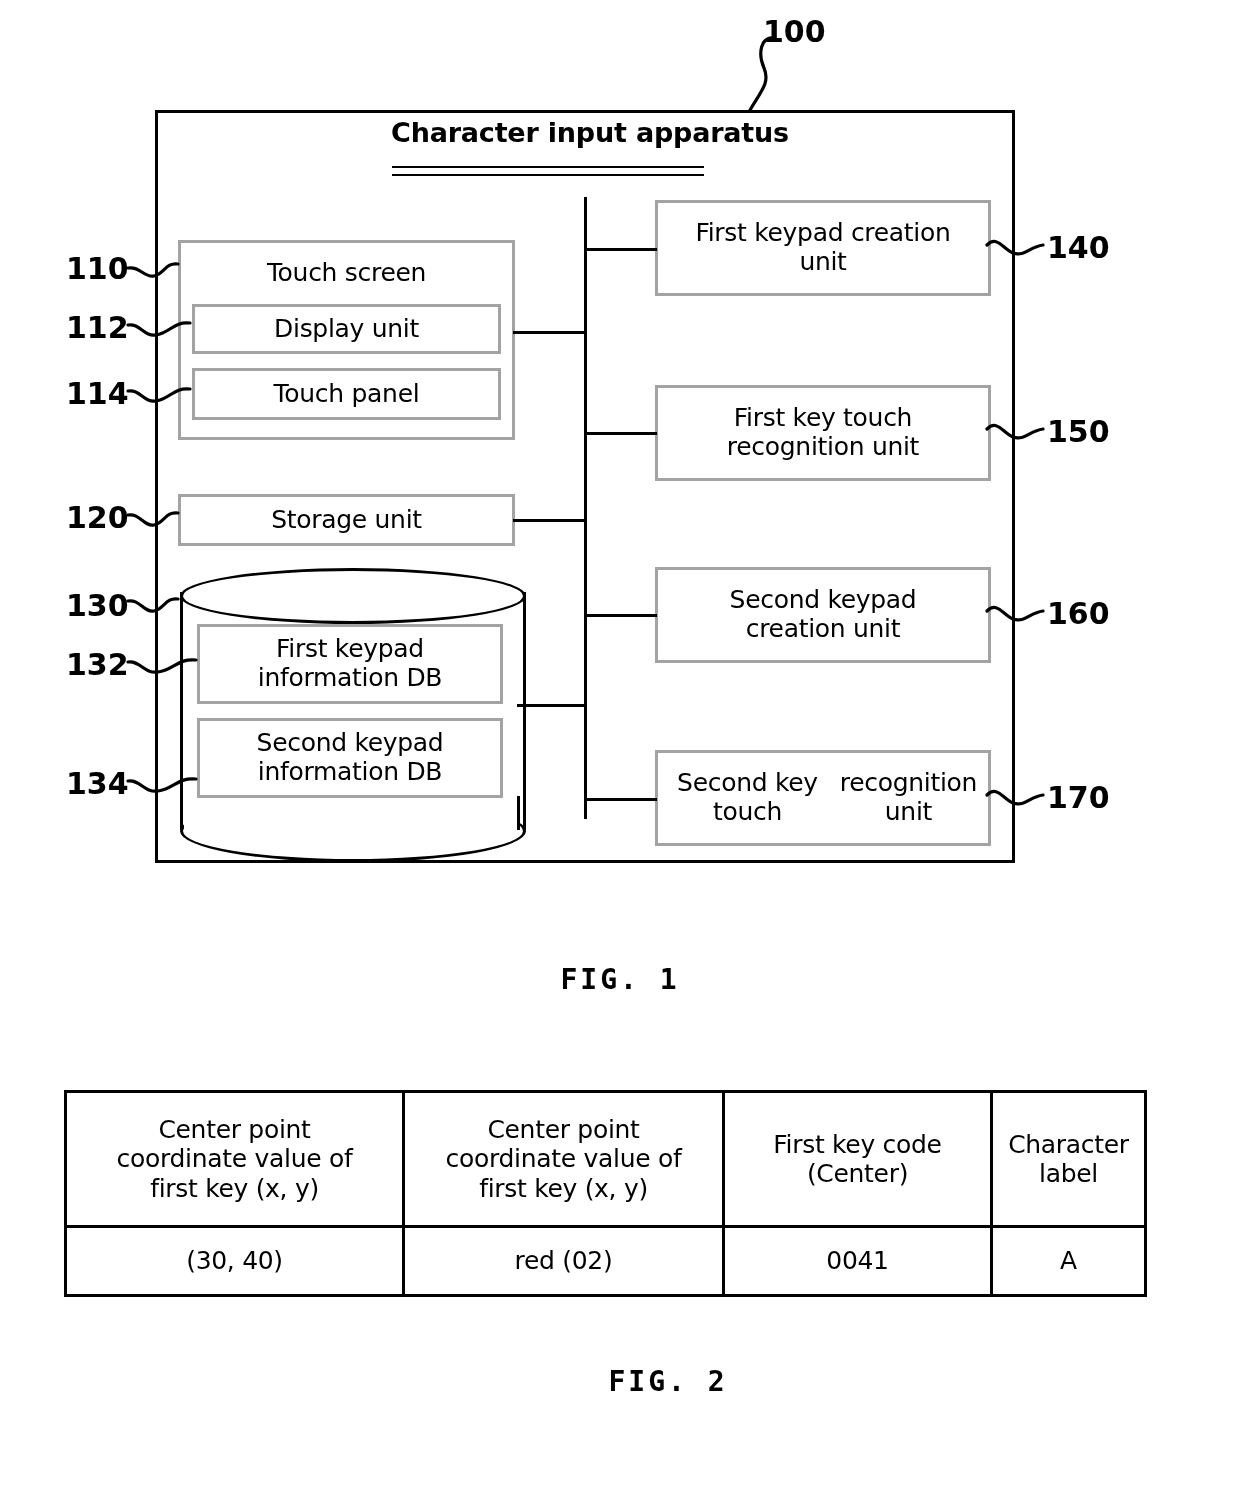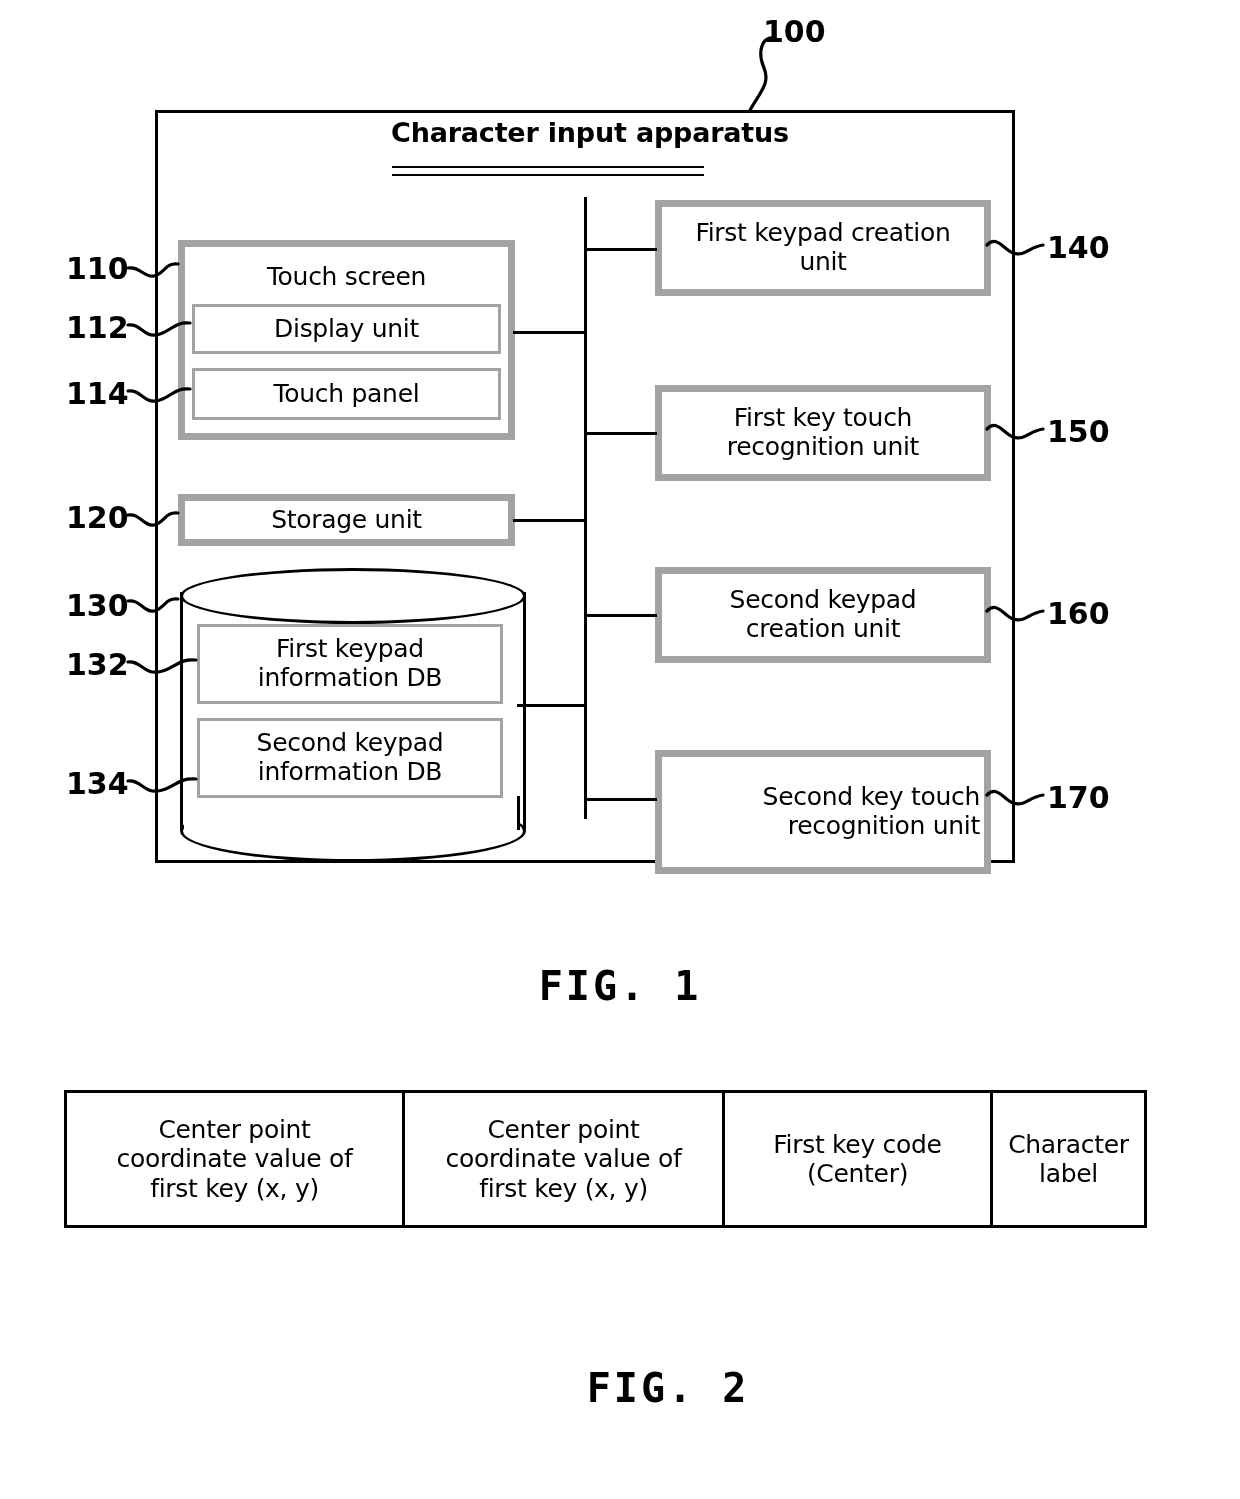--- a/index.html
+++ b/index.html
@@ -39,21 +39,21 @@
     white-space: nowrap;
     font-family: "DejaVu Sans", sans-serif;
   }
   .title-rule {
     position: absolute;
     border-top: 2px solid #000;
   }
 
   
   .box {
-    border: 7px solid #a3a3a3;
+    border: 3px solid #a3a3a3;
     background: #fff;
     display: flex;
     align-items: center;
     justify-content: center;
     text-align: center;
     font-size: 25px;
     font-weight: 500;
     line-height: 1.12;
     letter-spacing: -0.3px;
     padding: 16px 4px;
@@ -96,21 +96,21 @@
   }
   .leader { position: absolute; }
 
   
   .fig-caption {
     position: absolute;
     width: 100%;
     text-align: center;
     font-family: "DejaVu Sans Mono", monospace;
     font-weight: 700;
-    font-size: 40px;
+    font-size: 28px;
     letter-spacing: 3px;
   }
 
   
   .tbl {
     position: absolute;
     border-collapse: collapse;
     table-layout: fixed;
     background: #fff;
   }
@@ -195,21 +195,21 @@
     <div class="abs box two-line" style="left:655px; top:385px; width:336px; height:96px; flex-direction:column;">
       <span>First key touch</span>
       <span>recognition unit</span>
     </div>
 
     <div class="abs box two-line" style="left:655px; top:567px; width:336px; height:96px; flex-direction:column;">
       <span>Second keypad</span>
       <span>creation unit</span>
     </div>
 
-    <div class="abs box two-line" style="left:655px; top:750px; width:336px; height:124px; flex-direction:column;align-items:flex-end;">
+    <div class="abs box two-line" style="left:655px; top:750px; width:336px; height:96px; flex-direction:row;">
       <span>Second key touch</span>
       <span>recognition unit</span>
     </div>
 
     <div class="hline" style="left:513px; top:331px; width:73px;"></div>
     <div class="hline" style="left:513px; top:519px; width:73px;"></div>
     <div class="hline" style="left:517px; top:704px; width:69px;"></div>
 
     <div class="hline" style="left:584px; top:248px; width:73px;"></div>
     <div class="hline" style="left:584px; top:432px; width:73px;"></div>
@@ -296,19 +296,25 @@
           </td>
           <td class="hdr">
             <div>First key code</div>
             <div>(Center)</div>
           </td>
           <td class="hdr">
             <div>Character</div>
             <div>label</div>
           </td>
         </tr>
+        <tr>
+          <td class="val">(30, 40)</td>
+          <td class="val">red (02)</td>
+          <td class="val">0041</td>
+          <td class="val">A</td>
+        </tr>
       </tbody>
     </table>
 
     <div class="fig-caption" style="top:1365px;padding-left:48px;">FIG. 2</div>
   </div>
 
 </div>
 
 </body></html>

